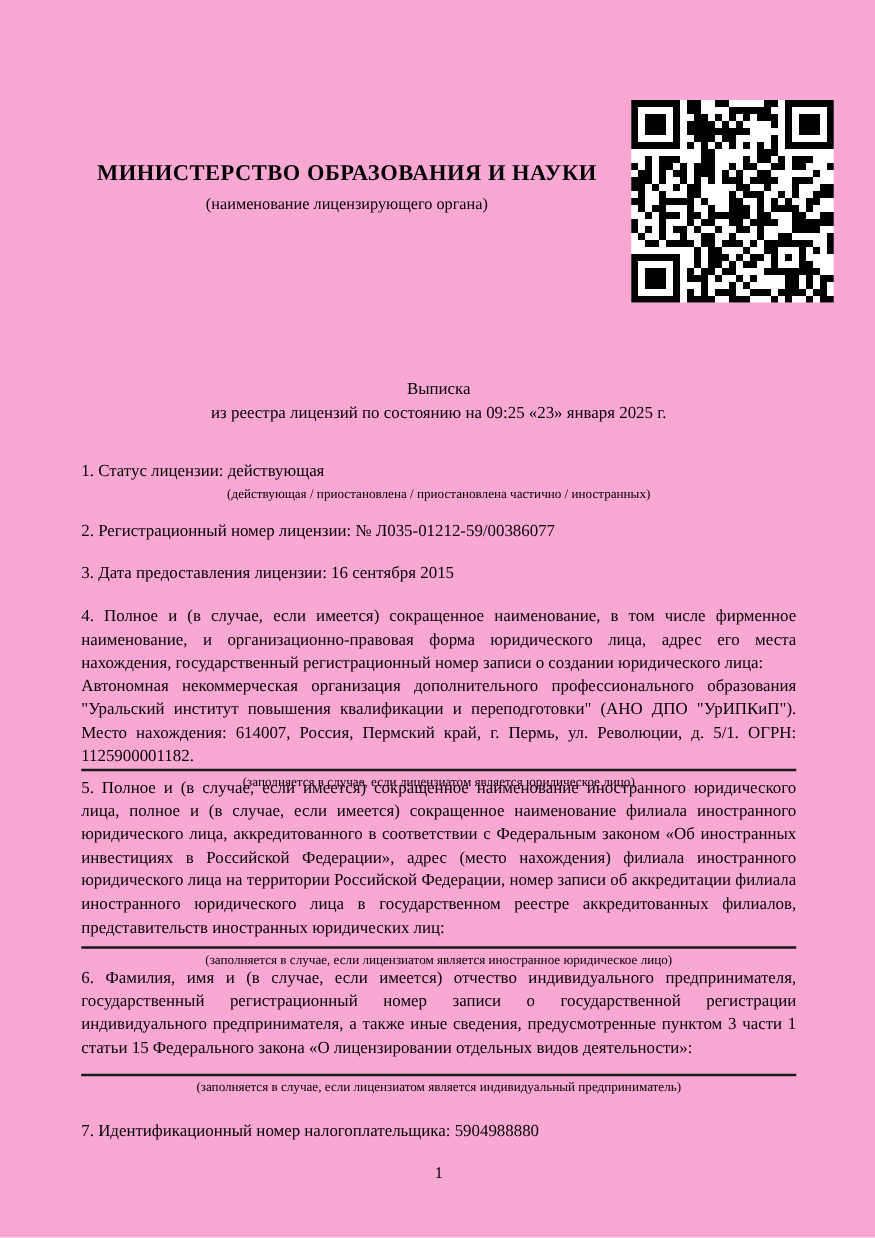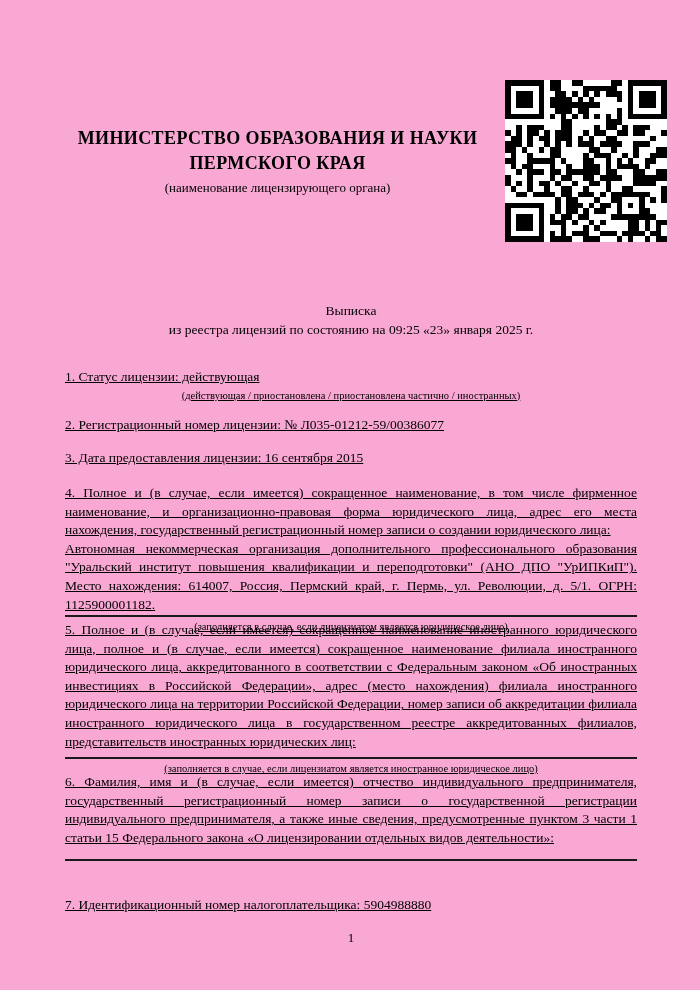--- a/index.html
+++ b/index.html
@@ -56,21 +56,20 @@
     font-size: 13.5px;
     line-height: 18.6px;
   }
   
   .item {
     position: absolute;
     left: 65px;
     width: 572px;
     font-size: 13.5px;
     line-height: 18.6px;
-    text-decoration: underline;
   }
   .item p { margin: 0; }
   .just {
     text-align: justify;
     text-align-last: left;
   }
   .fill-rule {
     border: 0;
     border-top: 2px solid #1a1a1a;
     margin: 0;
@@ -103,21 +102,20 @@
     font-size: 13px;
   }
 </style>
 </head>
 <body>
 
 <div class="page">
 
   <div class="header-block">
     <div class="ministry-name">МИНИСТЕРСТВО ОБРАЗОВАНИЯ И НАУКИ</div>
-    <div class="ministry-name">ПЕРМСКОГО КРАЯ</div>
     <div class="header-caption">(наименование лицензирующего органа)</div>
   </div>
 
   <div class="qr-box">
     <svg id="qr-svg" width="162" height="162" viewBox="0 0 29 29" shape-rendering="crispEdges" xmlns="http://www.w3.org/2000/svg" fill="#000000">
         <rect x="0" y="0" width="1" height="1"></rect>
         <rect x="1" y="0" width="1" height="1"></rect>
         <rect x="2" y="0" width="1" height="1"></rect>
         <rect x="3" y="0" width="1" height="1"></rect>
         <rect x="4" y="0" width="1" height="1"></rect>
@@ -578,20 +576,21 @@
 
   <div class="item" id="item5">
     <p class="just">5. Полное и (в случае, если имеется) сокращенное наименование иностранного юридического лица, полное и (в случае, если имеется) сокращенное наименование филиала иностранного юридического лица, аккредитованного в соответствии с Федеральным законом «Об иностранных инвестициях в Российской Федерации», адрес (место нахождения) филиала иностранного юридического лица на территории Российской Федерации, номер записи об аккредитации филиала иностранного юридического лица в государственном реестре аккредитованных филиалов, представительств иностранных юридических лиц:</p>
     <hr class="fill-rule">
     <div class="item-caption">(заполняется в случае, если лицензиатом является иностранное юридическое лицо)</div>
   </div>
 
   <div class="item" id="item6">
     <p class="just">6. Фамилия, имя и (в случае, если имеется) отчество индивидуального предпринимателя, государственный регистрационный номер записи о государственной регистрации индивидуального предпринимателя, а также иные сведения, предусмотренные пунктом 3 части 1 статьи 15 Федерального закона «О лицензировании отдельных видов деятельности»:</p>
     <hr class="fill-rule">
+    <div class="item-caption">(заполняется в случае, если лицензиатом является индивидуальный предприниматель)</div>
   </div>
 
   <div class="item" id="item7">
     <p>7. Идентификационный номер налогоплательщика: 5904988880</p>
   </div>
 
   <div class="page-number">1</div>
 
 </div>
 

